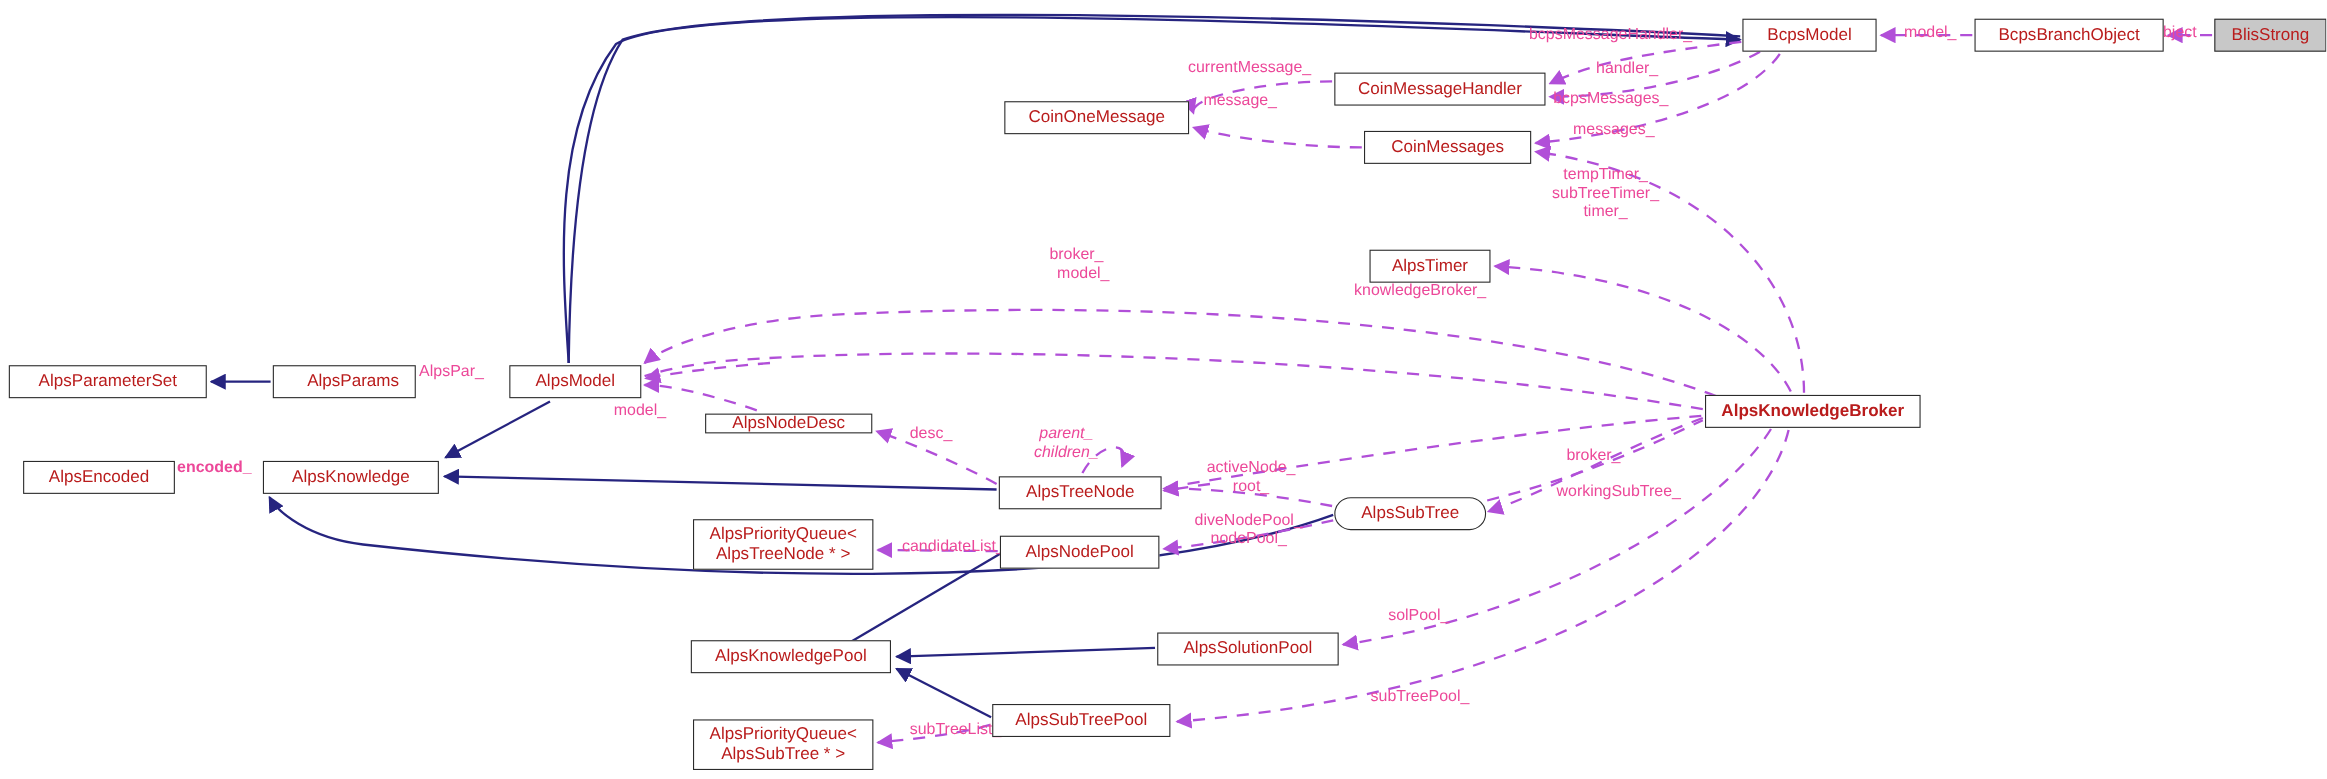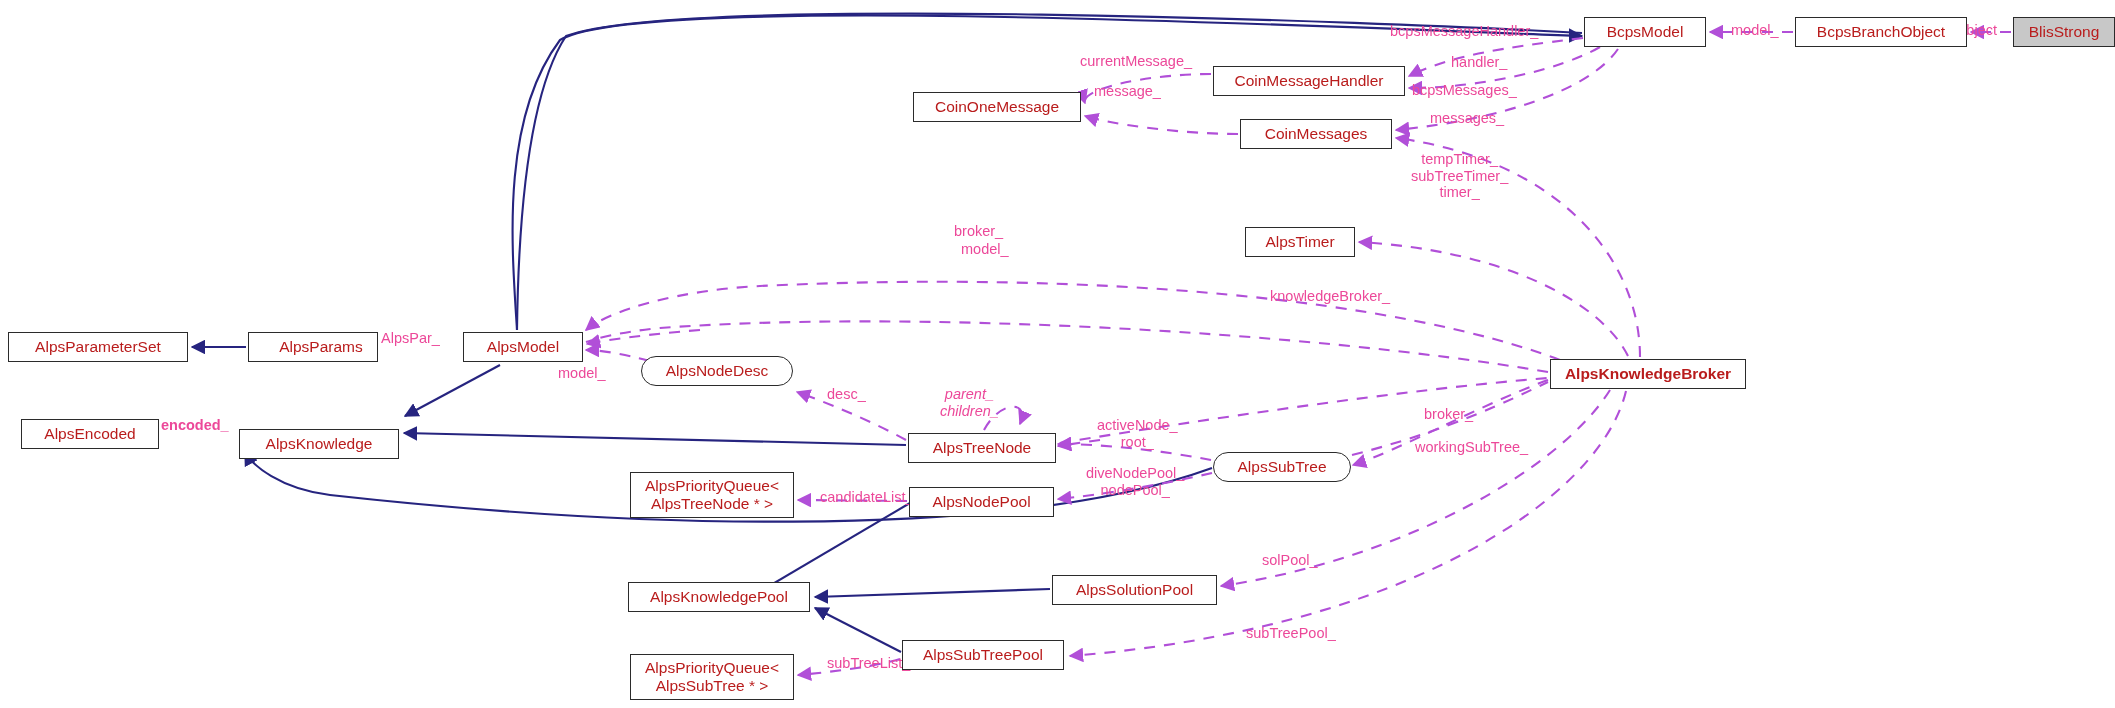--- a/index.html
+++ b/index.html
@@ -116,23 +116,23 @@
   </svg>
 
   <div class="node" style="left:8px; top:332px; width:180px; height:30px;">AlpsParameterSet</div>
 
   <div class="node" style="left:248px; top:332px; width:130px; height:30px;padding-left:20px;">AlpsParams</div>
 
   <div class="node" style="left:463px; top:332px; width:120px; height:30px;">AlpsModel</div>
 
   <div class="node" style="left:21px; top:419px; width:138px; height:30px;">AlpsEncoded</div>
 
-  <div class="node" style="left:239px; top:429px; width:160px; height:30px;">AlpsKnowledge</div>
-
-  <div class="node" style="left:641px; top:356px; width:152px; height:30px;border-radius:15px;">AlpsNodeDesc</div>
+  <div class="node" style="left:239px; top:419px; width:160px; height:30px;">AlpsKnowledge</div>
+
+  <div class="node" style="left:641px; top:376px; width:152px; height:18px;">AlpsNodeDesc</div>
 
   <div class="node" style="left:908px; top:433px; width:148px; height:30px;">AlpsTreeNode</div>
 
   <div class="node two-line" style="left:630px; top:472px; width:164px; height:46px;">AlpsPriorityQueue&lt;
 AlpsTreeNode * &gt;</div>
 
   <div class="node" style="left:909px; top:487px; width:145px; height:30px;">AlpsNodePool</div>
 
   <div class="node" style="left:1213px; top:452px; width:138px; height:30px;border-radius:15px;">AlpsSubTree</div>
 
@@ -180,21 +180,21 @@
   <div class="edge-label" style="left:1411px; top:151px; text-align:center;">tempTimer_
 subTreeTimer_
 timer_</div>
 
   <div class="edge-label" style="left:954px; top:223px;">broker_</div>
 
   <div class="edge-label" style="left:381px; top:330px;">AlpsPar_</div>
 
   <div class="edge-label" style="left:961px; top:241px;">model_</div>
 
-  <div class="edge-label" style="left:1231px; top:288px;margin-left:39px;">knowledgeBroker_</div>
+  <div class="edge-label" style="left:1231px; top:256px;">knowledgeBroker_</div>
 
   <div class="edge-label" style="left:558px; top:365px;">model_</div>
 
   <div class="edge-label" style="left:161px; top:417px;font-weight:bold;">encoded_</div>
 
   <div class="edge-label" style="left:827px; top:386px;">desc_</div>
 
   <div class="edge-label" style="left:940px; top:386px;font-style:italic;">parent_
 children_</div>
 

